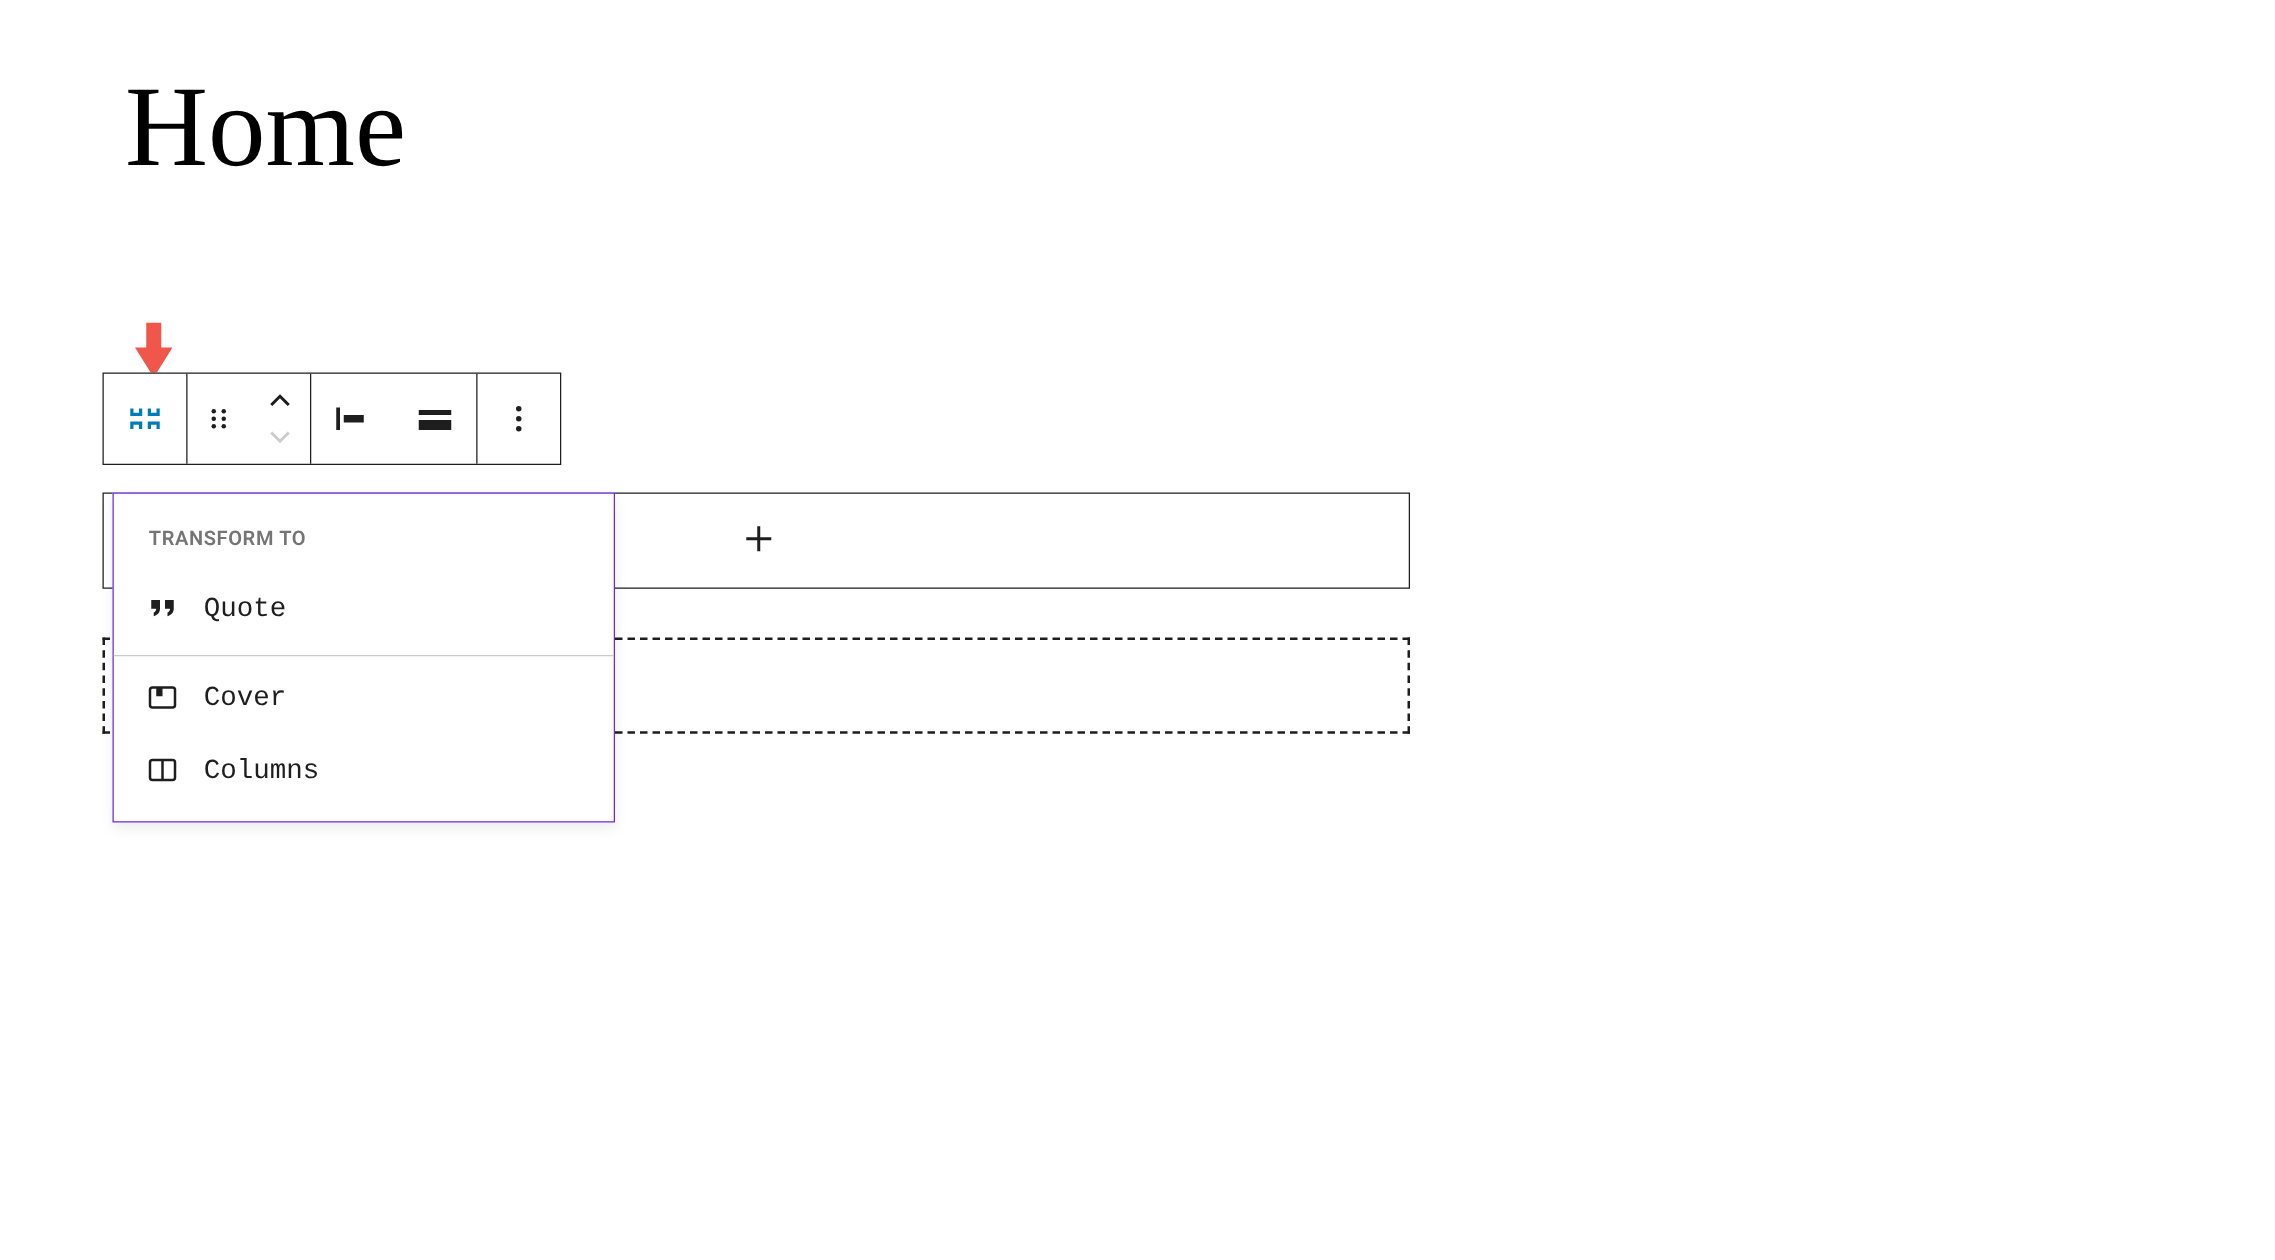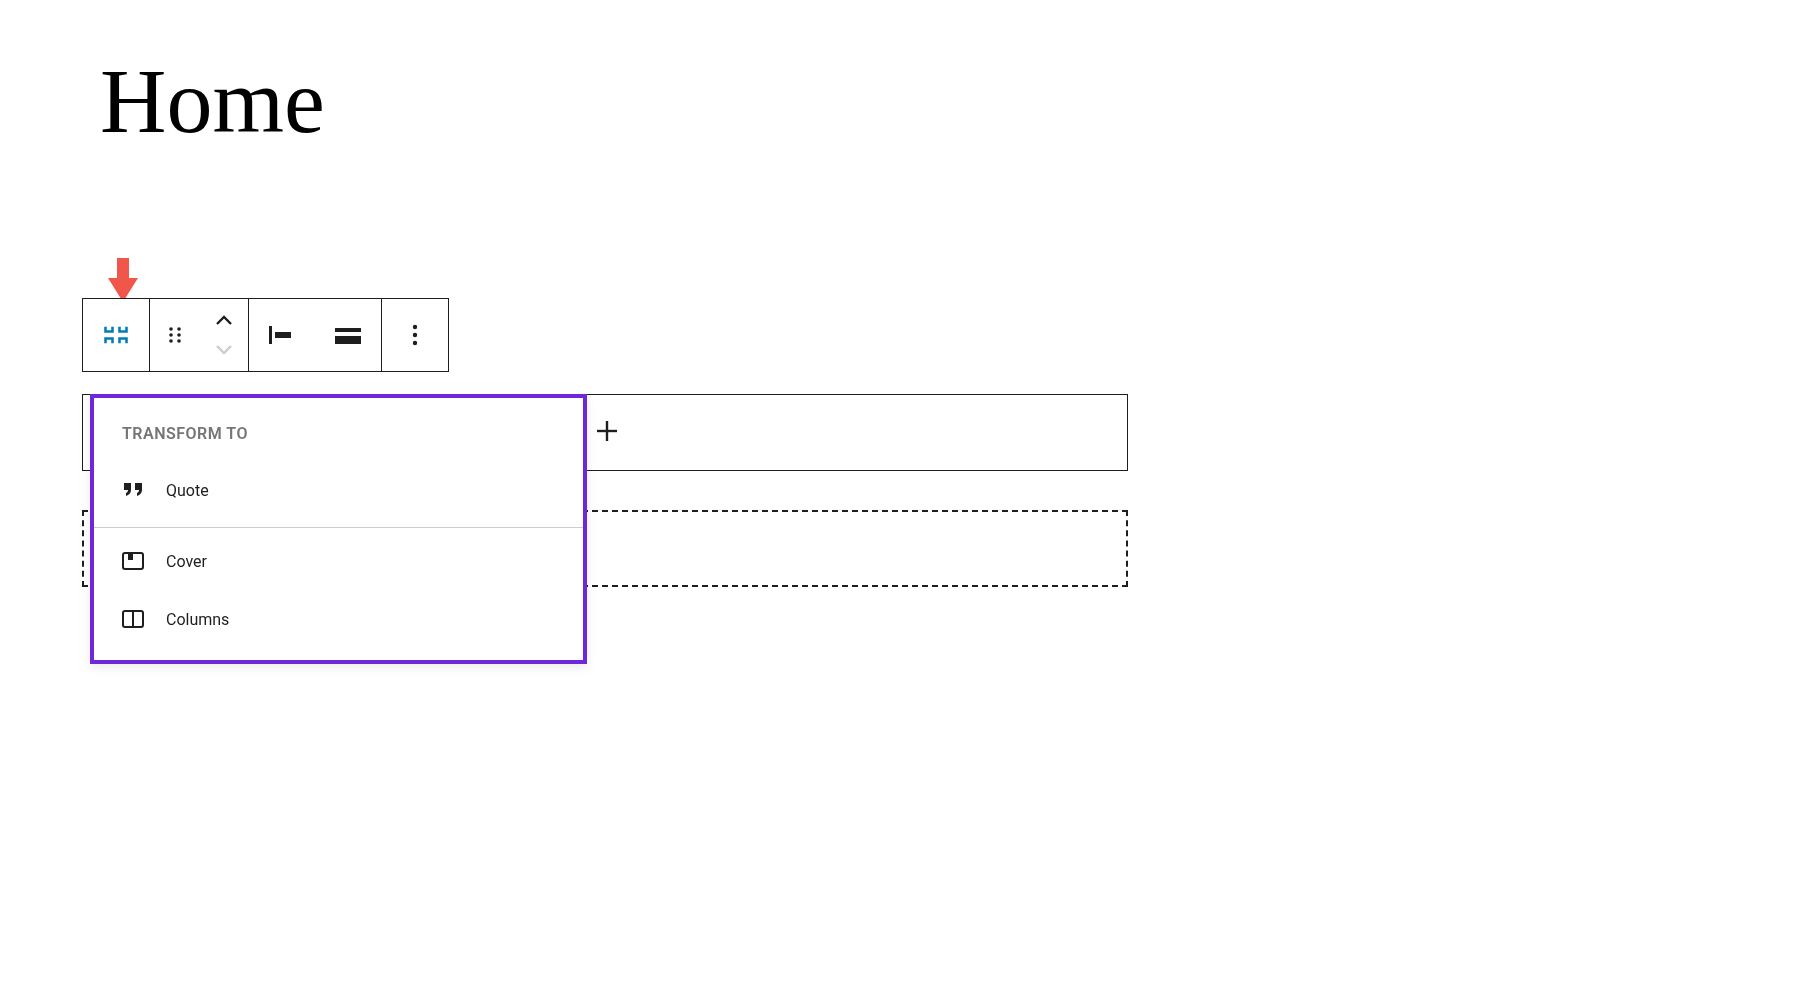--- a/index.html
+++ b/index.html
@@ -105,41 +105,42 @@
     height: 77px;
     border: 2px dashed #1e1e1e;
     background: #fff;
   }
 
   
   .dropdown {
     position: absolute;
     left: 90px;
     top: 394px;
-    width: 497px;
-    background: #fff;
-    border: 4px solid #6d28d9;
+    width: 402px;
+    background: #fff;
+    border: 1px solid #6d28d9;
     box-shadow: 0 4px 10px rgba(0,0,0,0.08);
   }
   .dd-header {
     padding: 26px 28px 18px 28px;
     font-size: 16px;
     font-weight: 600;
     letter-spacing: 0.5px;
     color: #757575;
     text-transform: uppercase;
   }
   .dd-item {
     display: flex;
     align-items: center;
     padding: 14px 24px;
     gap: 18px;
-    font-size: 16px;
-    color: #1e1e1e;
-    cursor: pointer;
+    font-size: 22px;
+    color: #1e1e1e;
+    cursor: pointer;
+    font-family: Liberation Mono, monospace;
   }
   .dd-item .dd-icon {
     width: 30px;
     height: 30px;
     display: flex;
     align-items: center;
     justify-content: center;
     color: #1e1e1e;
   }
   .dd-sep {

